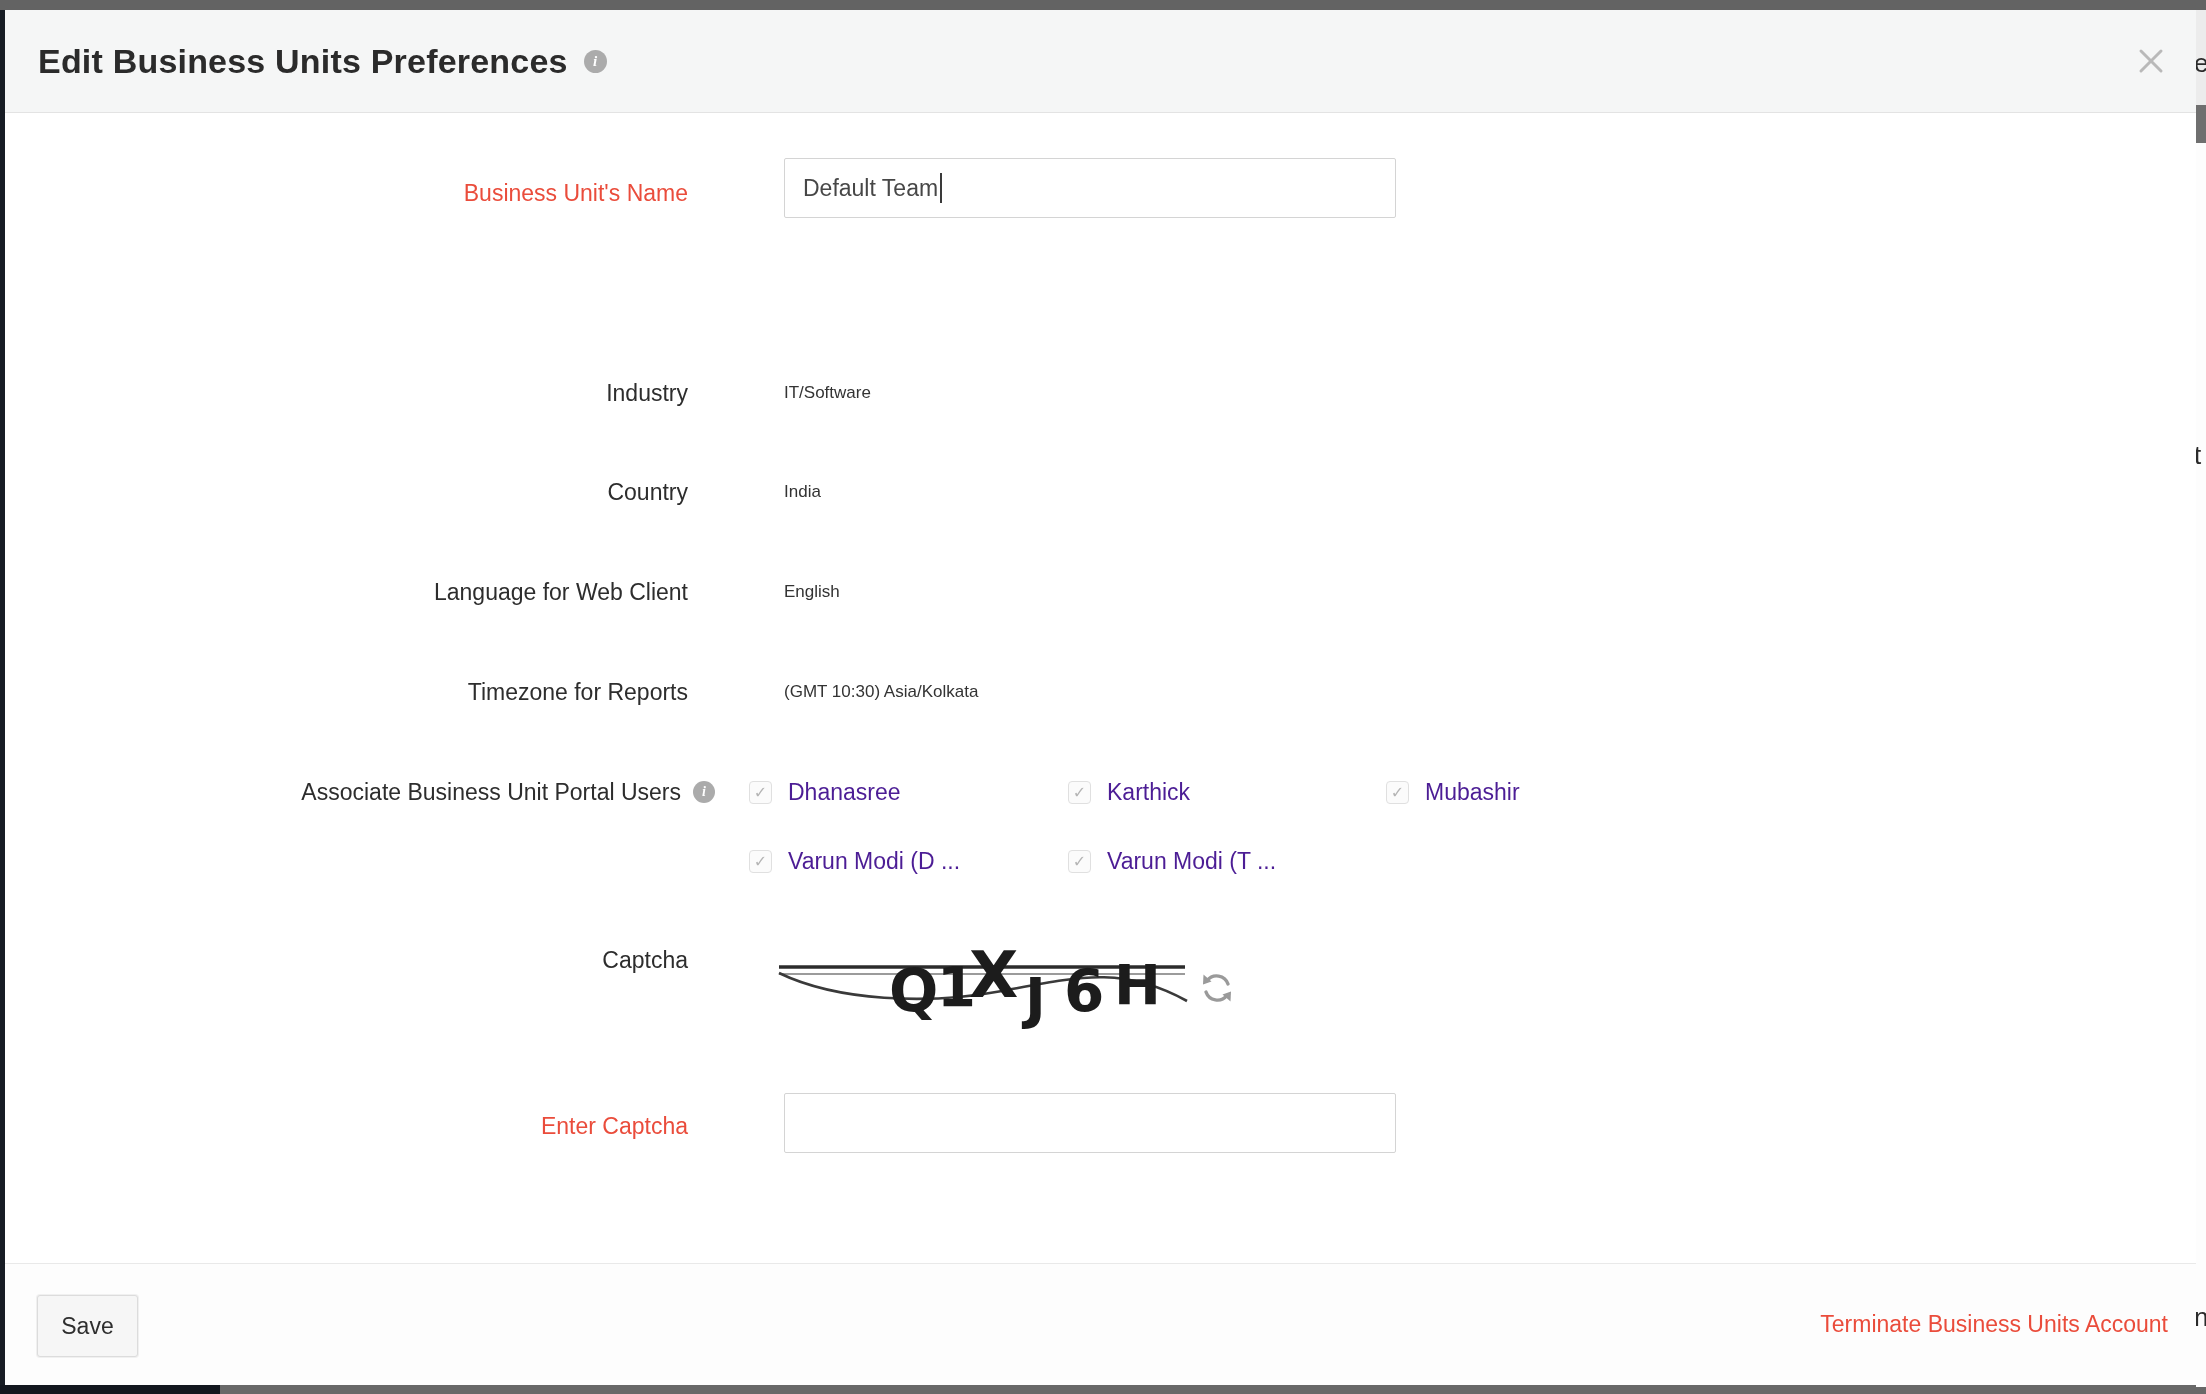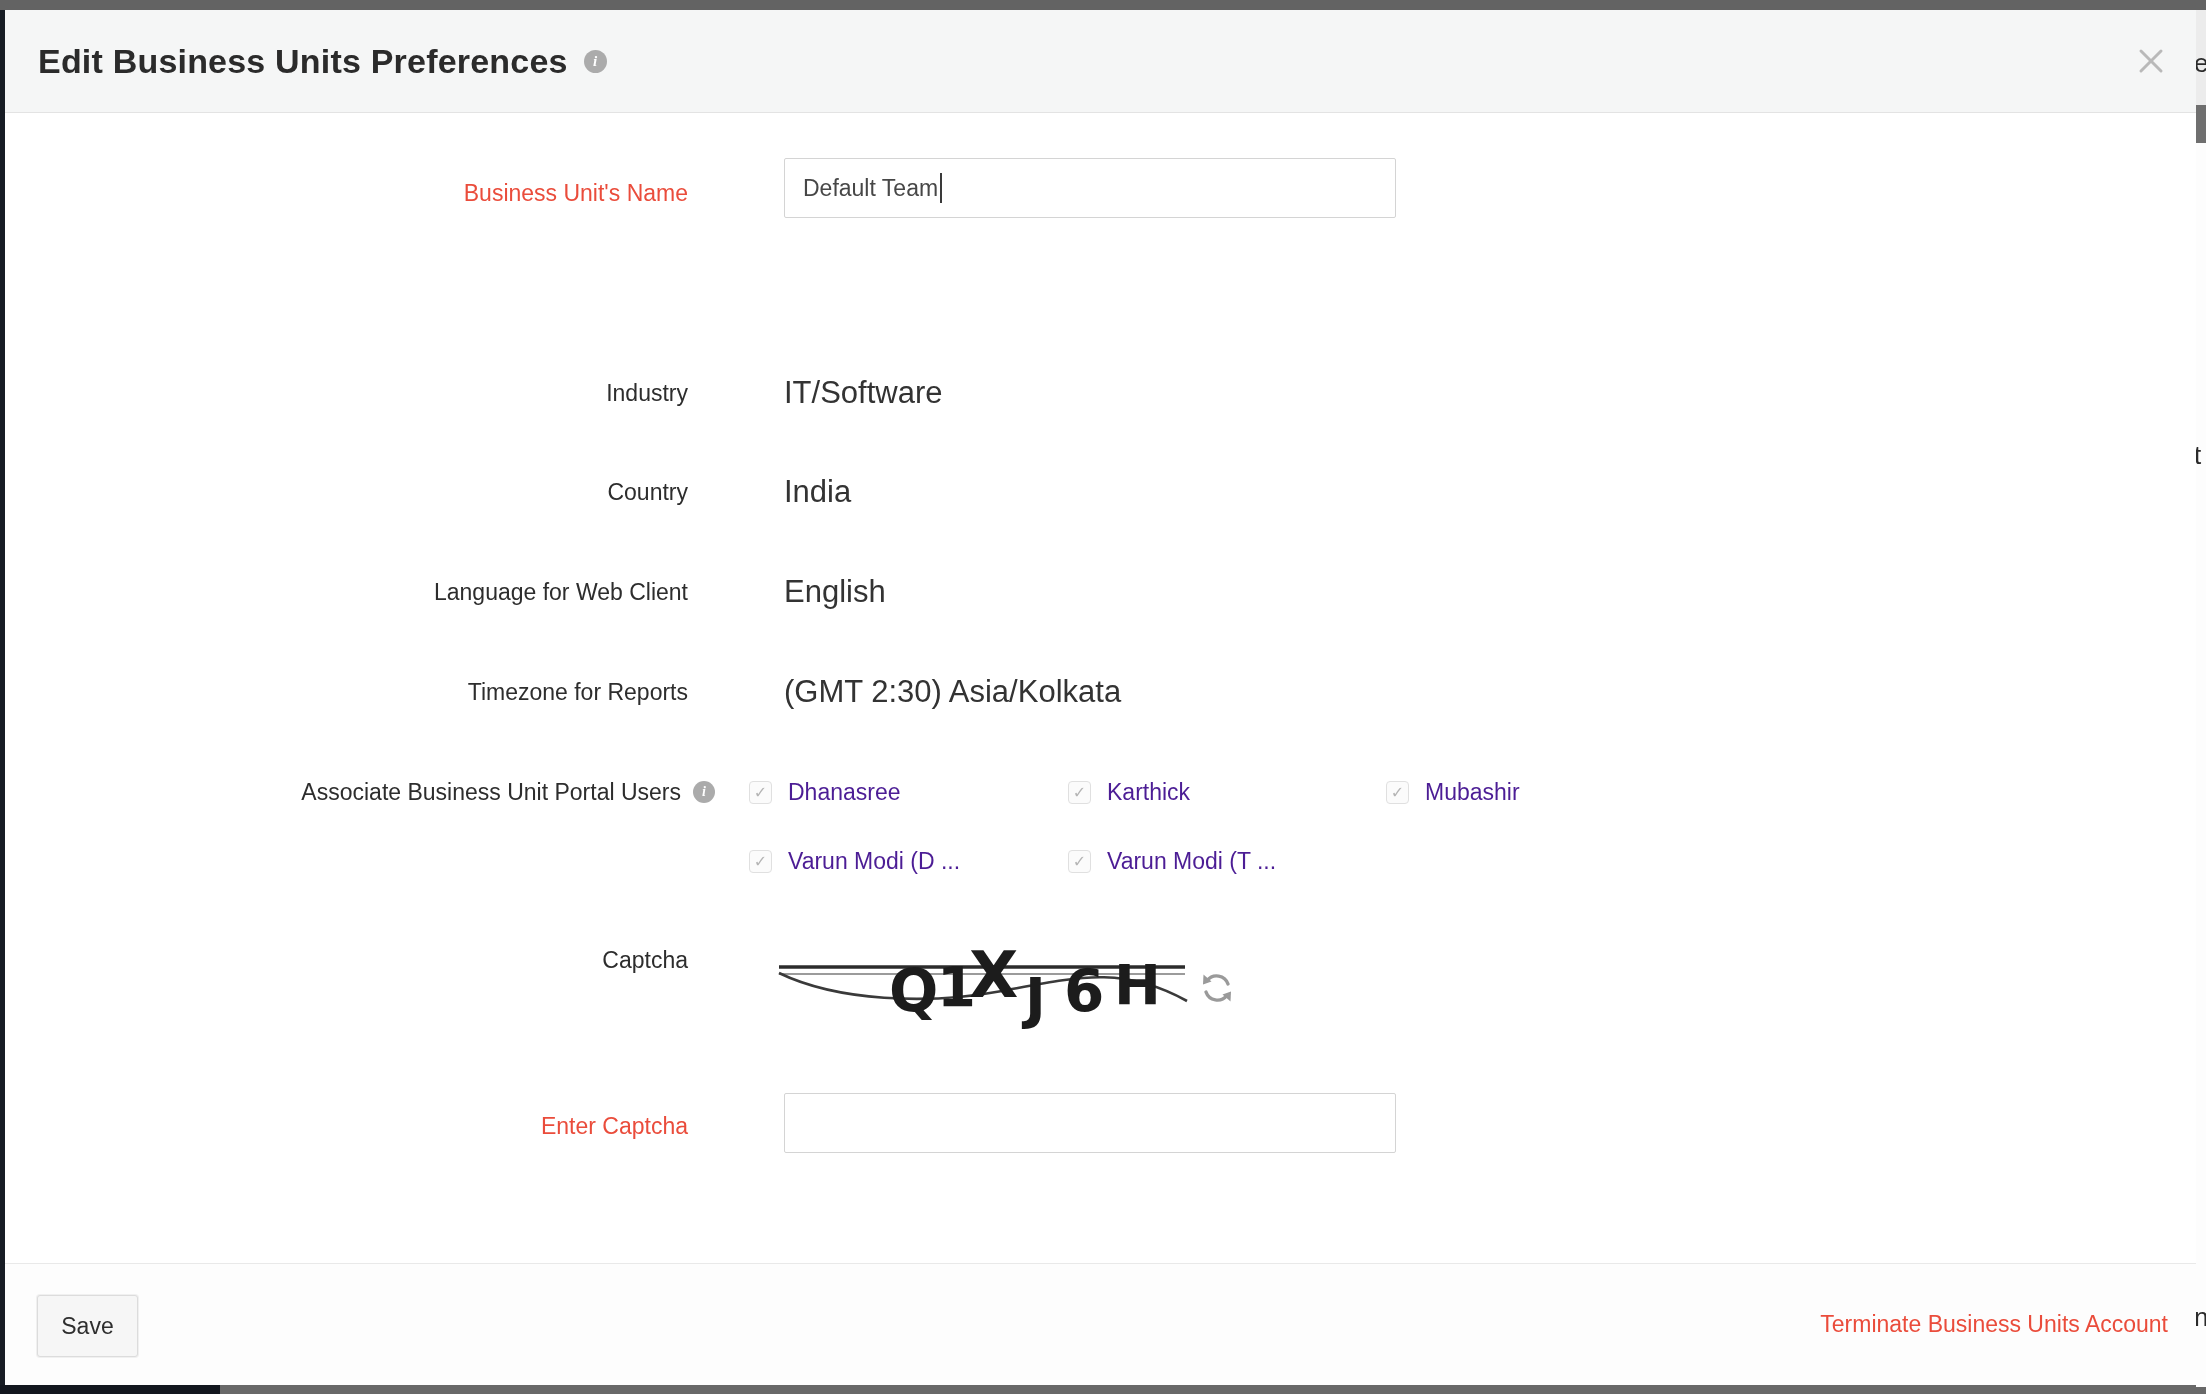--- a/index.html
+++ b/index.html
@@ -42,21 +42,21 @@
 
   
   .row{position:absolute;left:0;width:100%;}
   .lbl{
     position:absolute;left:0;width:683px;text-align:right;
     font-size:23px;color:#2d2d2d;line-height:30px;
   }
   .lbl.required{color:#ea4c3b;}
   .lbl-flex{display:flex;justify-content:flex-end;align-items:center;margin-left:27px;}
   .ctl{position:absolute;left:744px;padding-left:35px;}
-  .static-value{font-size:31px;color:#333333;line-height:30px;}
+  .static-value{font-size:17px;color:#333333;line-height:30px;}
 
   .textbox,.text-input{
     box-sizing:border-box;width:612px;height:60px;background:#ffffff;
     border:1px solid #d4d4d4;border-radius:2px;font-size:23px;
     font-family:"Liberation Sans","DejaVu Sans",sans-serif;
     padding:0 18px;outline:none;
   }
   .textbox{display:flex;align-items:center;color:#474747;}
   .text-input{color:#6e6e6e;}
   .caret{display:inline-block;width:2px;height:30px;background:#3a3a3a;margin-left:2px;animation:blink 1.1s steps(1) infinite;}
@@ -142,21 +142,21 @@
     <div class="ctl"><span class="static-value">India</span></div>
   </div>
 
   <div class="row" style="top:567px;">
     <div class="lbl">Language for Web Client</div>
     <div class="ctl"><span class="static-value">English</span></div>
   </div>
 
   <div class="row" style="top:667px;">
     <div class="lbl">Timezone for Reports</div>
-    <div class="ctl"><span class="static-value">(GMT 2:30) Asia/Kolkata</span></div>
+    <div class="ctl"><span class="static-value">(GMT 10:30) Asia/Kolkata</span></div>
   </div>
 
   <div class="row" style="top:767px;height:120px;">
     <div class="lbl lbl-flex" style="top:0;">
       <span>Associate Business Unit Portal Users</span>
       <span class="info-icon small">i</span>
     </div>
     <div class="chk-grid" style="top:0;height:120px;">
       <div class="chk-item" style="left:0;top:0;">
         <span class="chk-box">✓</span>

